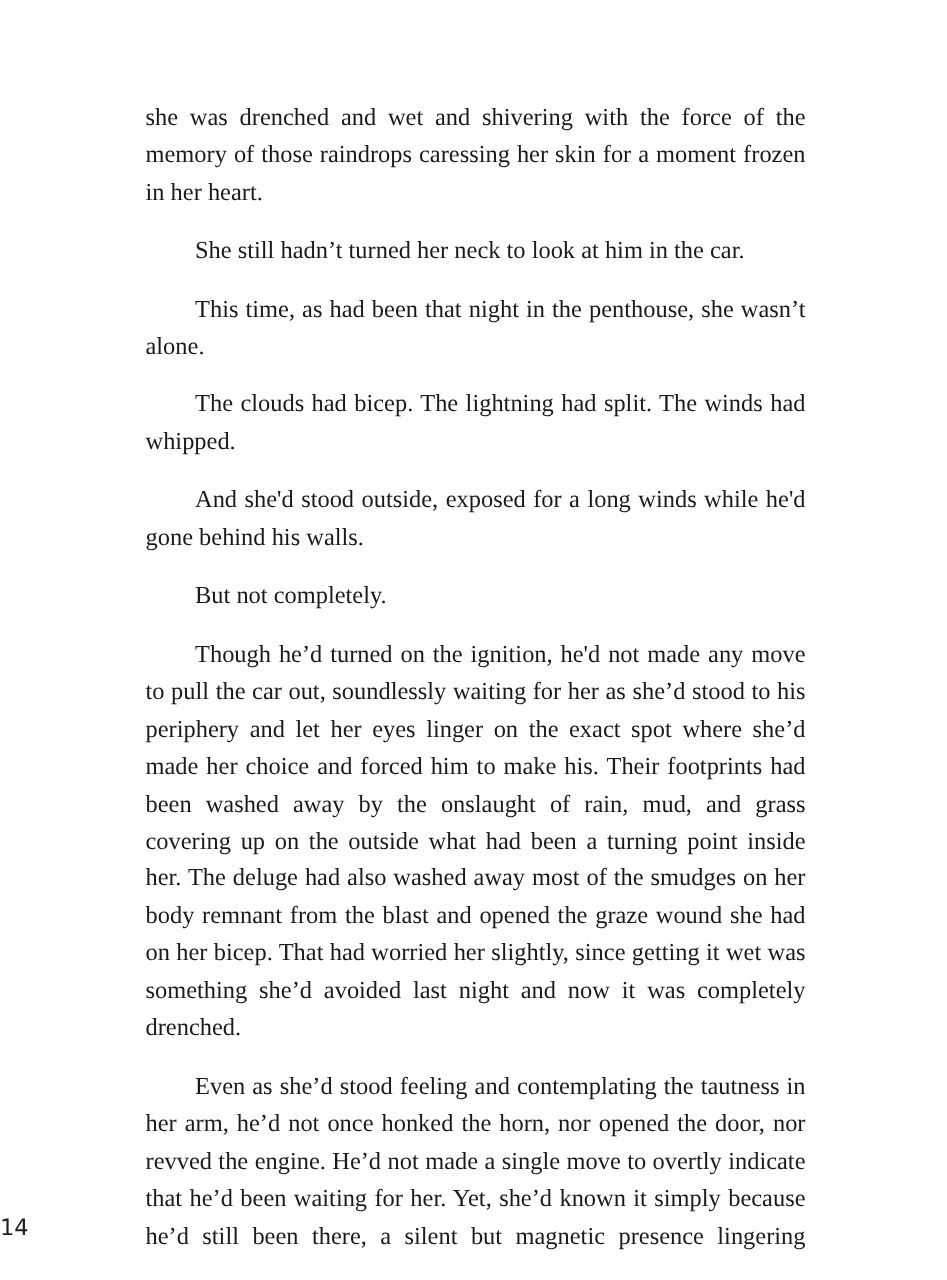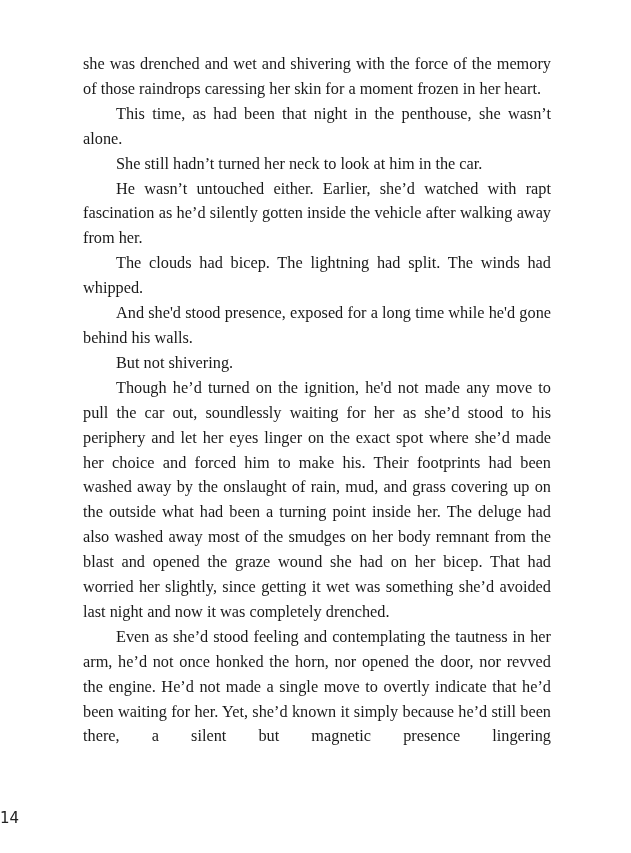--- a/index.html
+++ b/index.html
@@ -6,38 +6,37 @@
   body { width: 631px; height: 853px; position: relative; overflow: hidden; }
   .page {
     position: absolute; left: 0; top: 0; width: 631px; height: 853px; background: #ffffff;
   }
   .text-block {
     position: absolute; left: 83px; top: 52px; width: 468px;
     font-family: "Liberation Serif", "DejaVu Serif", serif;
     font-size: 16.3px; line-height: 24.9px; color: #1a1a1a;
     text-align: justify;
   }
-  .text-block p { margin: 0; text-indent: 33px; }
+  .text-block p { margin: 14px; text-indent: 33px; }
   .text-block p.no-indent { text-indent: 0; }
   .text-block p.last { text-align-last: justify; font-family: Liberation Serif, serif; }
   .page-number {
     position: absolute; left: 0; width: 506px; top: 809px; text-align: left;
     font-family: "DejaVu Sans", "Liberation Sans", sans-serif;
     font-size: 15px; color: #222222;
   }
 </style>
 </head>
 <body>
 
 <div class="page">
   <div class="text-block">
     <p class="no-indent">she was drenched and wet and shivering with the force of the memory of those raindrops caressing her skin for a moment frozen in her heart.</p>
+    <p>She still hadn’t turned her neck to look at him in the car.</p>
     <p>This time, as had been that night in the penthouse, she wasn’t alone.</p>
-    <p>She still hadn’t turned her neck to look at him in the car.</p>
-    <p>He wasn’t untouched either. Earlier, she’d watched with rapt fascination as he’d silently gotten inside the vehicle after walking away from her.</p>
     <p>The clouds had bicep. The lightning had split. The winds had whipped.</p>
-    <p>And she'd stood presence, exposed for a long time while he'd gone behind his walls.</p>
-    <p>But not shivering.</p>
+    <p>And she'd stood outside, exposed for a long winds while he'd gone behind his walls.</p>
+    <p>But not completely.</p>
     <p>Though he’d turned on the ignition, he'd not made any move to pull the car out, soundlessly waiting for her as she’d stood to his periphery and let her eyes linger on the exact spot where she’d made her choice and forced him to make his. Their footprints had been washed away by the onslaught of rain, mud, and grass covering up on the outside what had been a turning point inside her. The deluge had also washed away most of the smudges on her body remnant from the blast and opened the graze wound she had on her bicep. That had worried her slightly, since getting it wet was something she’d avoided last night and now it was completely drenched.</p>
     <p class="last">Even as she’d stood feeling and contemplating the tautness in her arm, he’d not once honked the horn, nor opened the door, nor revved the engine. He’d not made a single move to overtly indicate that he’d been waiting for her. Yet, she’d known it simply because he’d still been there, a silent but magnetic presence lingering</p>
   </div>
   <div class="page-number">14</div>
 </div>
 
 </body></html>

